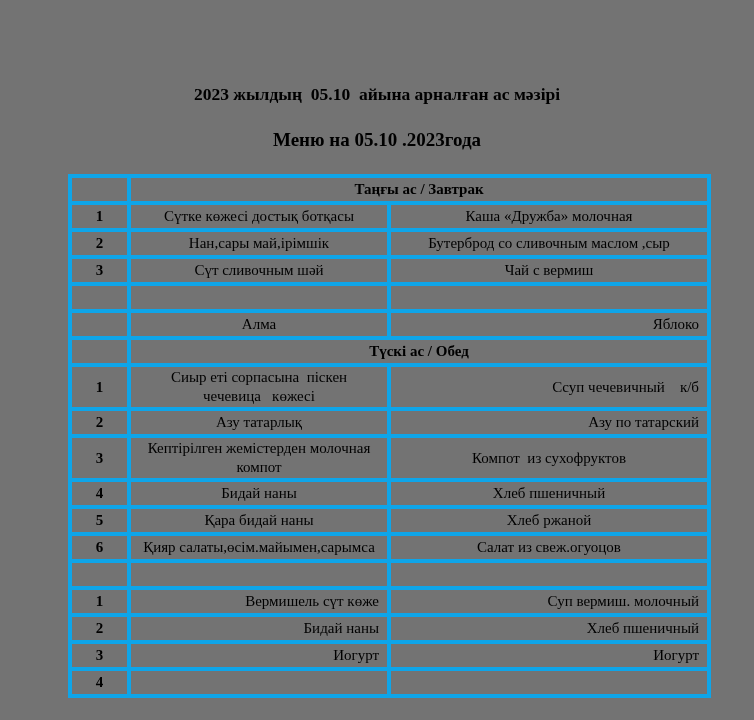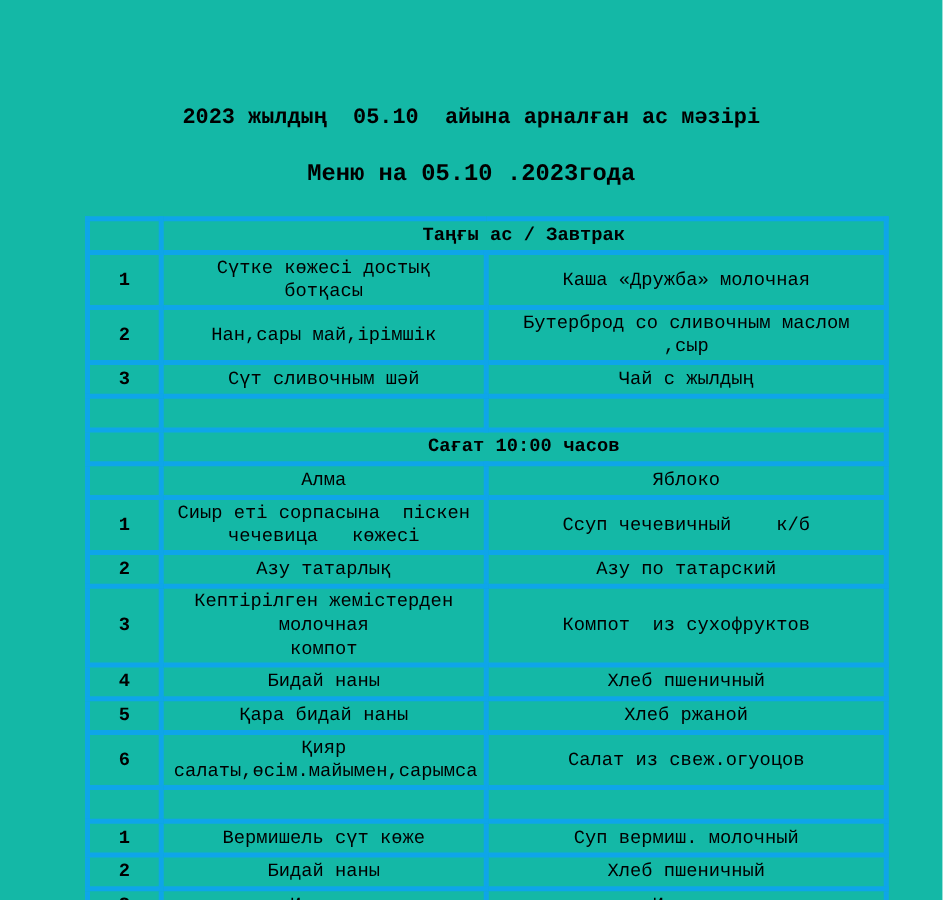--- a/index.html
+++ b/index.html
@@ -1,22 +1,22 @@
 <!DOCTYPE html>
 <html><head>
 <meta charset="utf-8">
 <style>
   html, body { margin: 0; padding: 0; background: #fff; }
   .doc {
     position: relative;
     width: 754px;
     height: 720px;
-    background: #14b8a6;
+    background: #737373;
     color: #000000;
-    font-family: Liberation Mono, monospace;
+    font-family: Liberation Serif, serif;
     overflow: hidden;
   }
   .title-kk {
     margin: 84px 0 0 0;
     text-align: center;
     font-size: 17.5px;
     font-weight: bold;
     white-space: pre-wrap;
   }
   .title-ru {
@@ -46,21 +46,21 @@
     text-align: center;
     font-weight: bold;
     padding: 1px 2px;
   }
   td.section-title {
     text-align: center;
     font-weight: bold;
     font-size: 15.5px;
   }
   td.ac { text-align: center; }
-  td.al { text-align: center; }
+  td.al { text-align: right; }
   td.vt { vertical-align: top; }
   col.c-num { width: 59px; }
   col.c-kk  { width: 260px; }
   col.c-ru  { width: 320px; }
 </style>
 </head>
 <body>
 
 <div class="doc">
   <div class="title-kk">2023 жылдың  05.10  айына арналған ас мәзірі</div>
@@ -83,35 +83,35 @@
           <td class="ac">Каша «Дружба» молочная</td>
         </tr>
         <tr>
           <td class="num">2</td>
           <td class="ac">Нан,сары май,ірімшік</td>
           <td class="ac">Бутерброд со сливочным маслом ,сыр</td>
         </tr>
         <tr>
           <td class="num">3</td>
           <td class="ac">Сүт сливочным шәй</td>
-          <td class="ac">Чай с жылдың</td>
+          <td class="ac">Чай с вермиш</td>
         </tr>
         <tr>
           <td class="num"></td>
           <td class="ac"></td>
           <td class="ac"></td>
         </tr>
         <tr>
           <td class="num"></td>
-          <td class="section-title" colspan="2">Сағат 10:00 часов</td>
+          <td class="ac">Алма</td>
+          <td class="al">Яблоко</td>
         </tr>
         <tr>
           <td class="num"></td>
-          <td class="ac">Алма</td>
-          <td class="al">Яблоко</td>
+          <td class="section-title" colspan="2">Түскі ас / Обед</td>
         </tr>
         <tr>
           <td class="num">1</td>
           <td class="ac">Сиыр еті сорпасына  піскен
 чечевица   көжесі</td>
           <td class="al vt">Ссуп чечевичный    к/б</td>
         </tr>
         <tr>
           <td class="num">2</td>
           <td class="ac">Азу татарлық</td>

